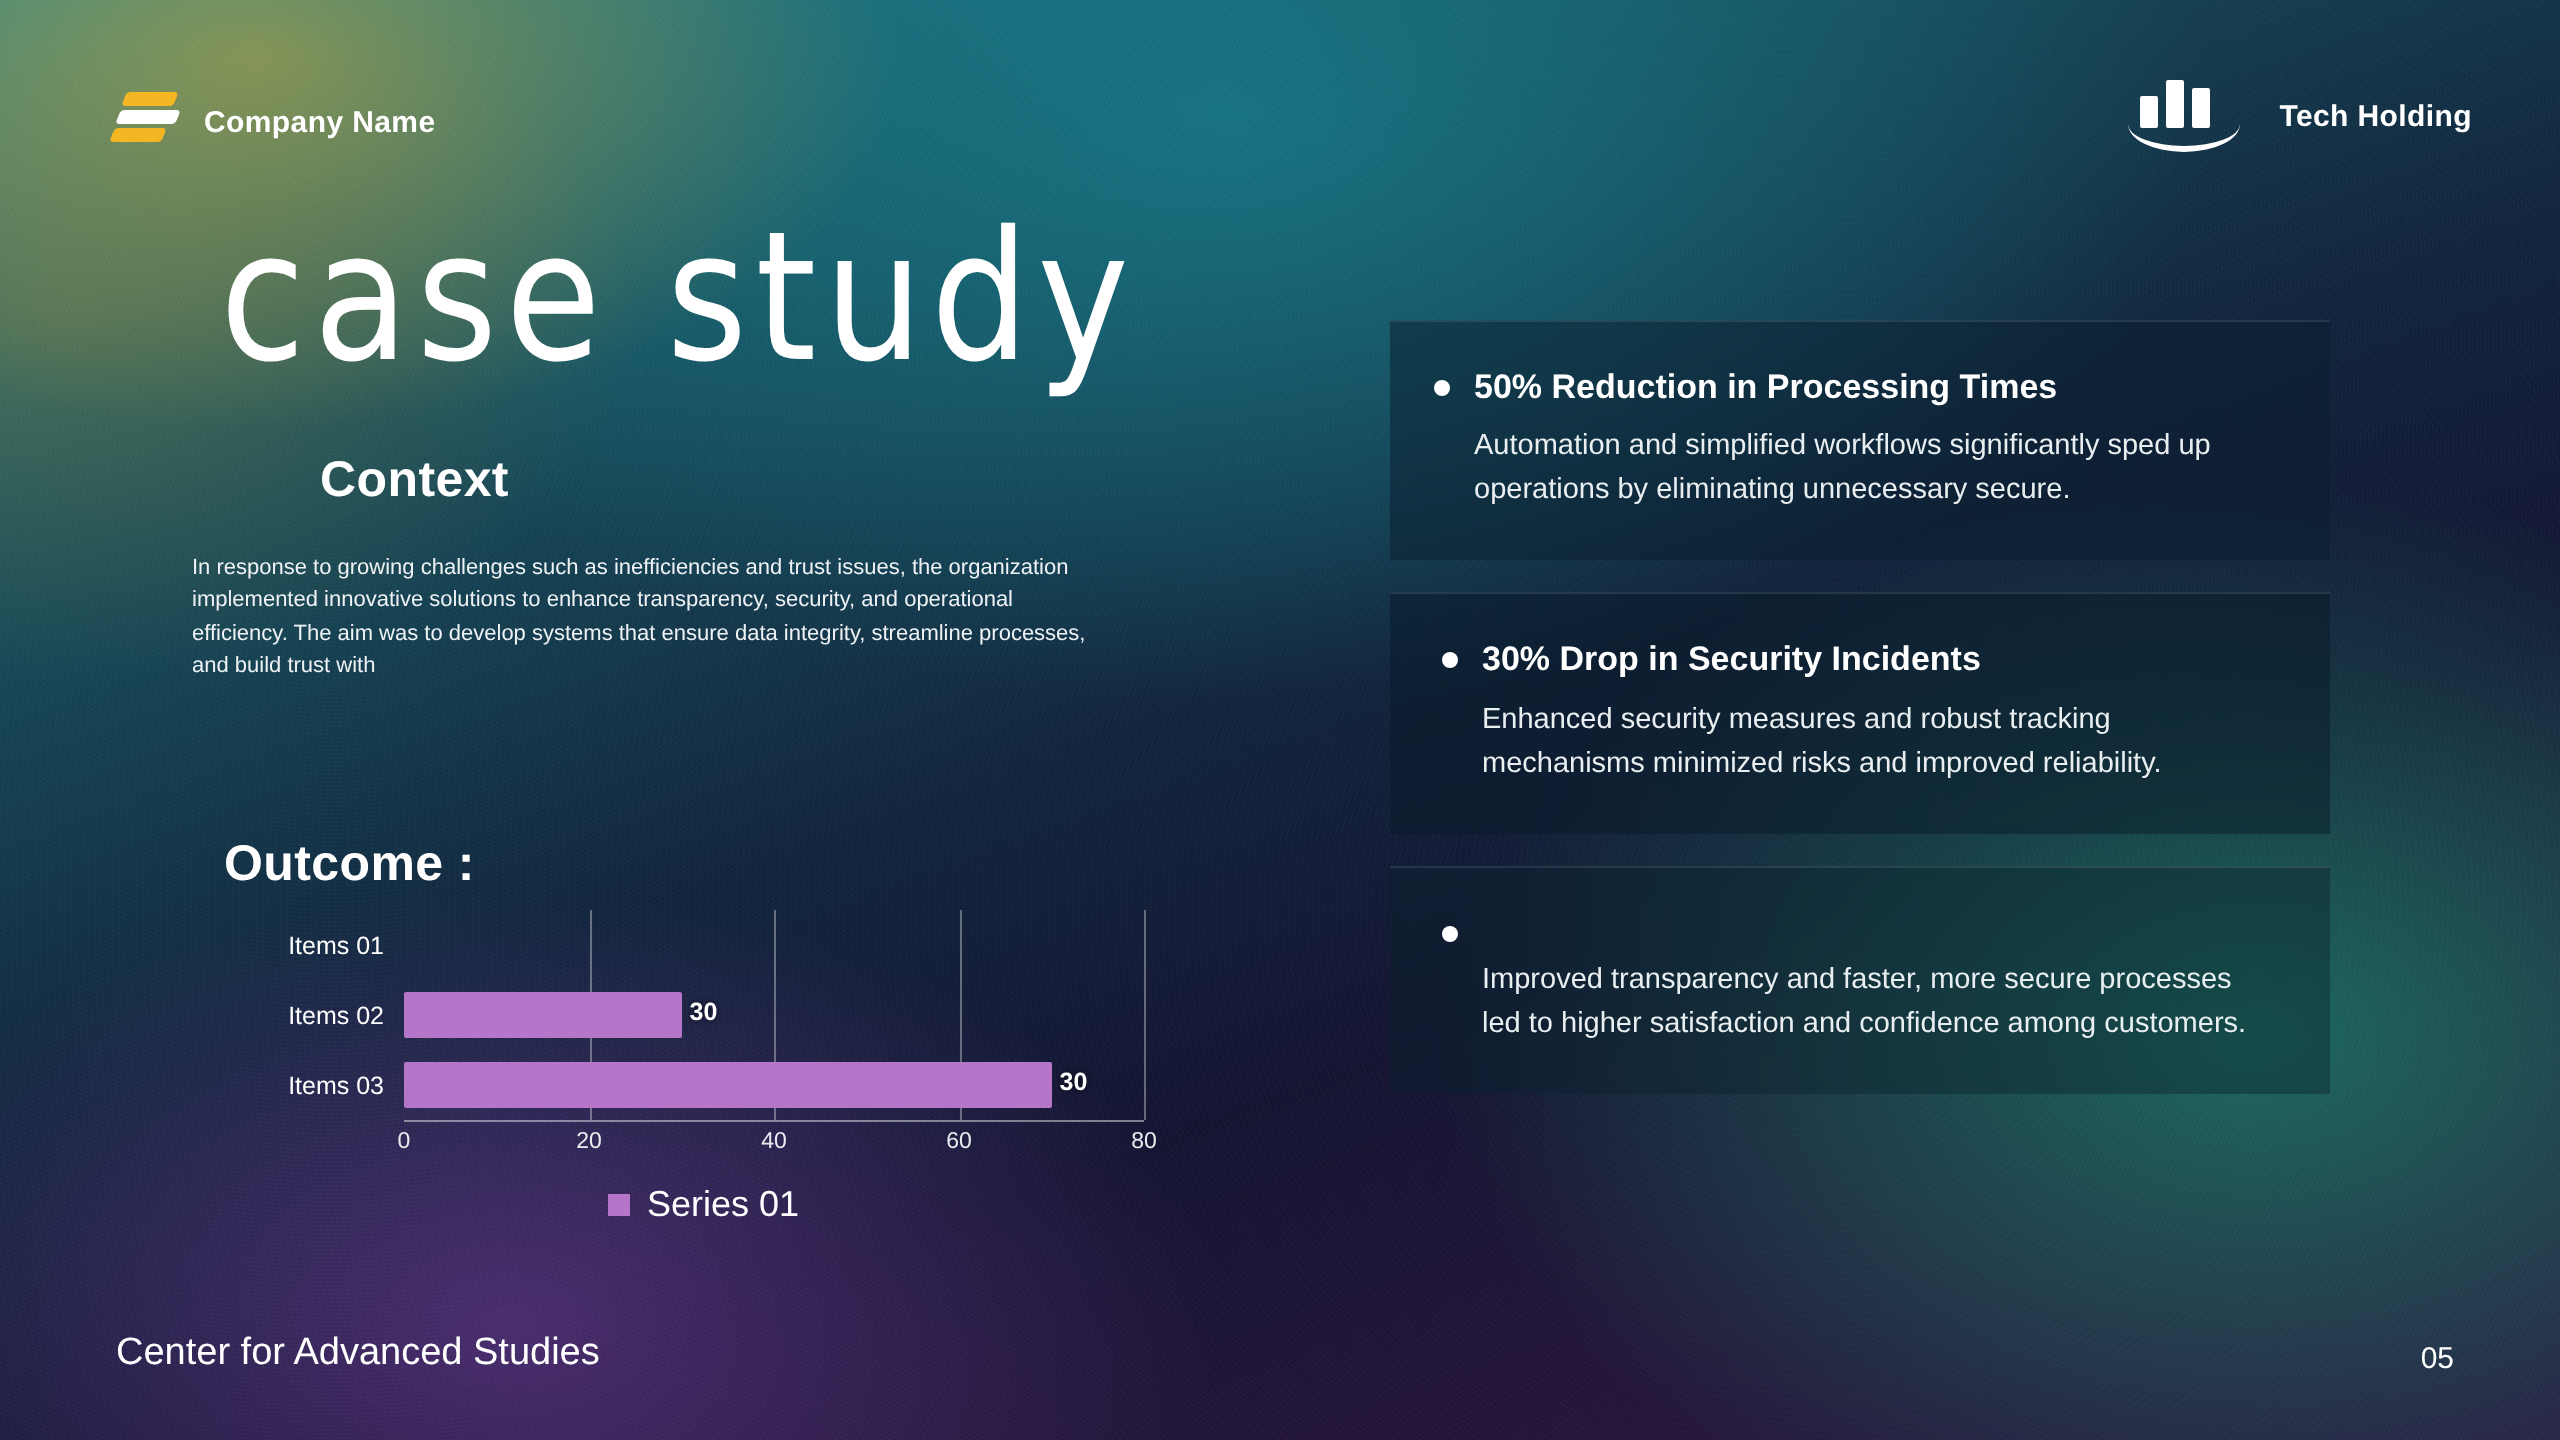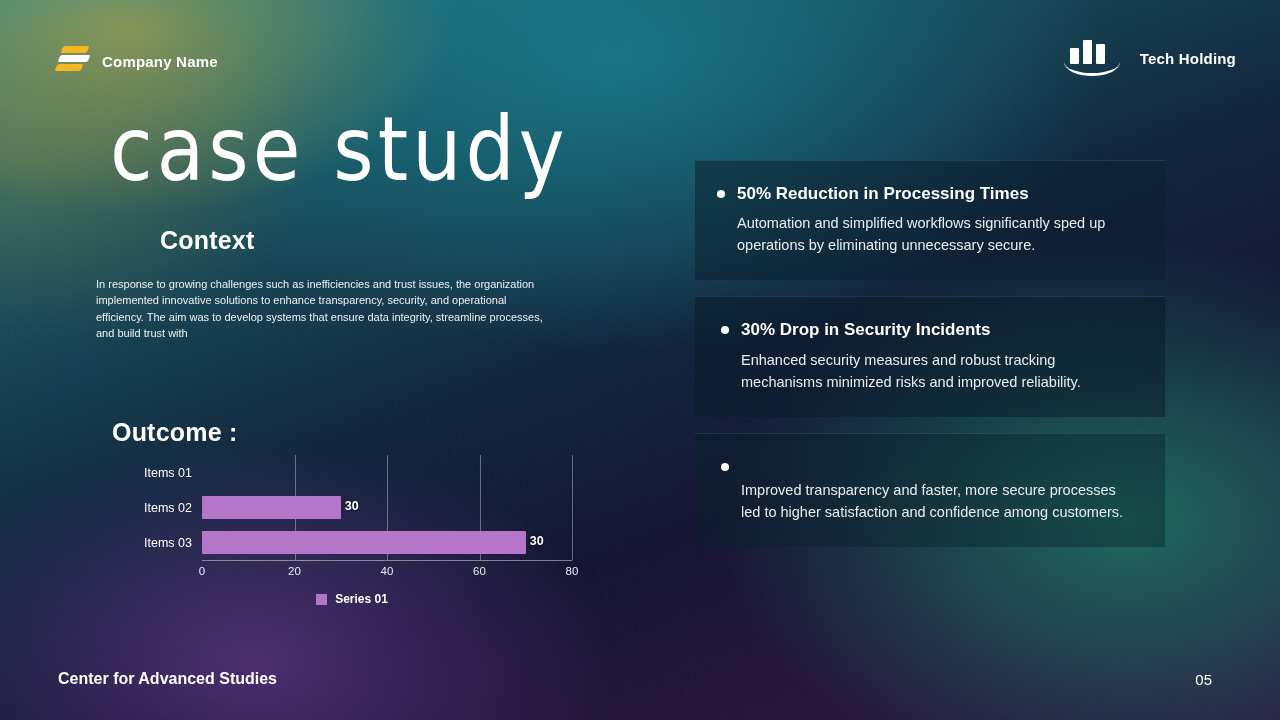--- a/index.html
+++ b/index.html
@@ -105,21 +105,21 @@
     border-top: 1px solid rgba(255,255,255,.45);
   }
   .axis span {
     position: absolute; top: 4px; transform: translateX(-50%);
     font-size: 11.5px; color: #e7ecef;
   }
   .legend {
     margin-top: 10px; display: flex; align-items: center; justify-content: center; gap: 8px;
   }
   .legend .sw { width: 11px; height: 11px; background: #b575c8; display: inline-block; }
-  .legend .lb { font-size: 12px; color: #fff; font-weight: bold; }
+  .legend .lb { font-size: 18px; color: #fff; }
 
   
   .cards { position: absolute; left: 695px; top: 160px; width: 470px; }
   .card {
     position: relative; width: 470px; padding: 22px 26px 24px 26px;
     background: rgba(8,24,38,0.46);
     border-top: 1px solid rgba(255,255,255,0.10);
     margin-bottom: 16px;
     backdrop-filter: blur(2px);
   }
@@ -133,24 +133,24 @@
   }
   .card-title { font-size: 17px; font-weight: 700; color: #ffffff; line-height: 1.25; }
   .card-body {
     margin-top: 8px; margin-left: 20px;
     font-size: 14.5px; line-height: 1.52; color: #e9eef1;
   }
 
   
   .footer-left {
     position: absolute; left: 58px; bottom: 32px;
-    font-size: 16px; color: #ffffff; font-weight: 700;
+    font-size: 19px; color: #ffffff; font-weight: 400;
   }
   .footer-right {
-    position: absolute; right: 68px; bottom: 32px;
+    position: absolute; right: 53px; bottom: 32px;
     font-size: 15px; color: #ffffff; font-weight: 400; text-align: center;
   }
 </style>
 </head>
 <body>
 
 <div id="slide">
   <div id="grain"></div>
 
   <div class="hdr-left">

